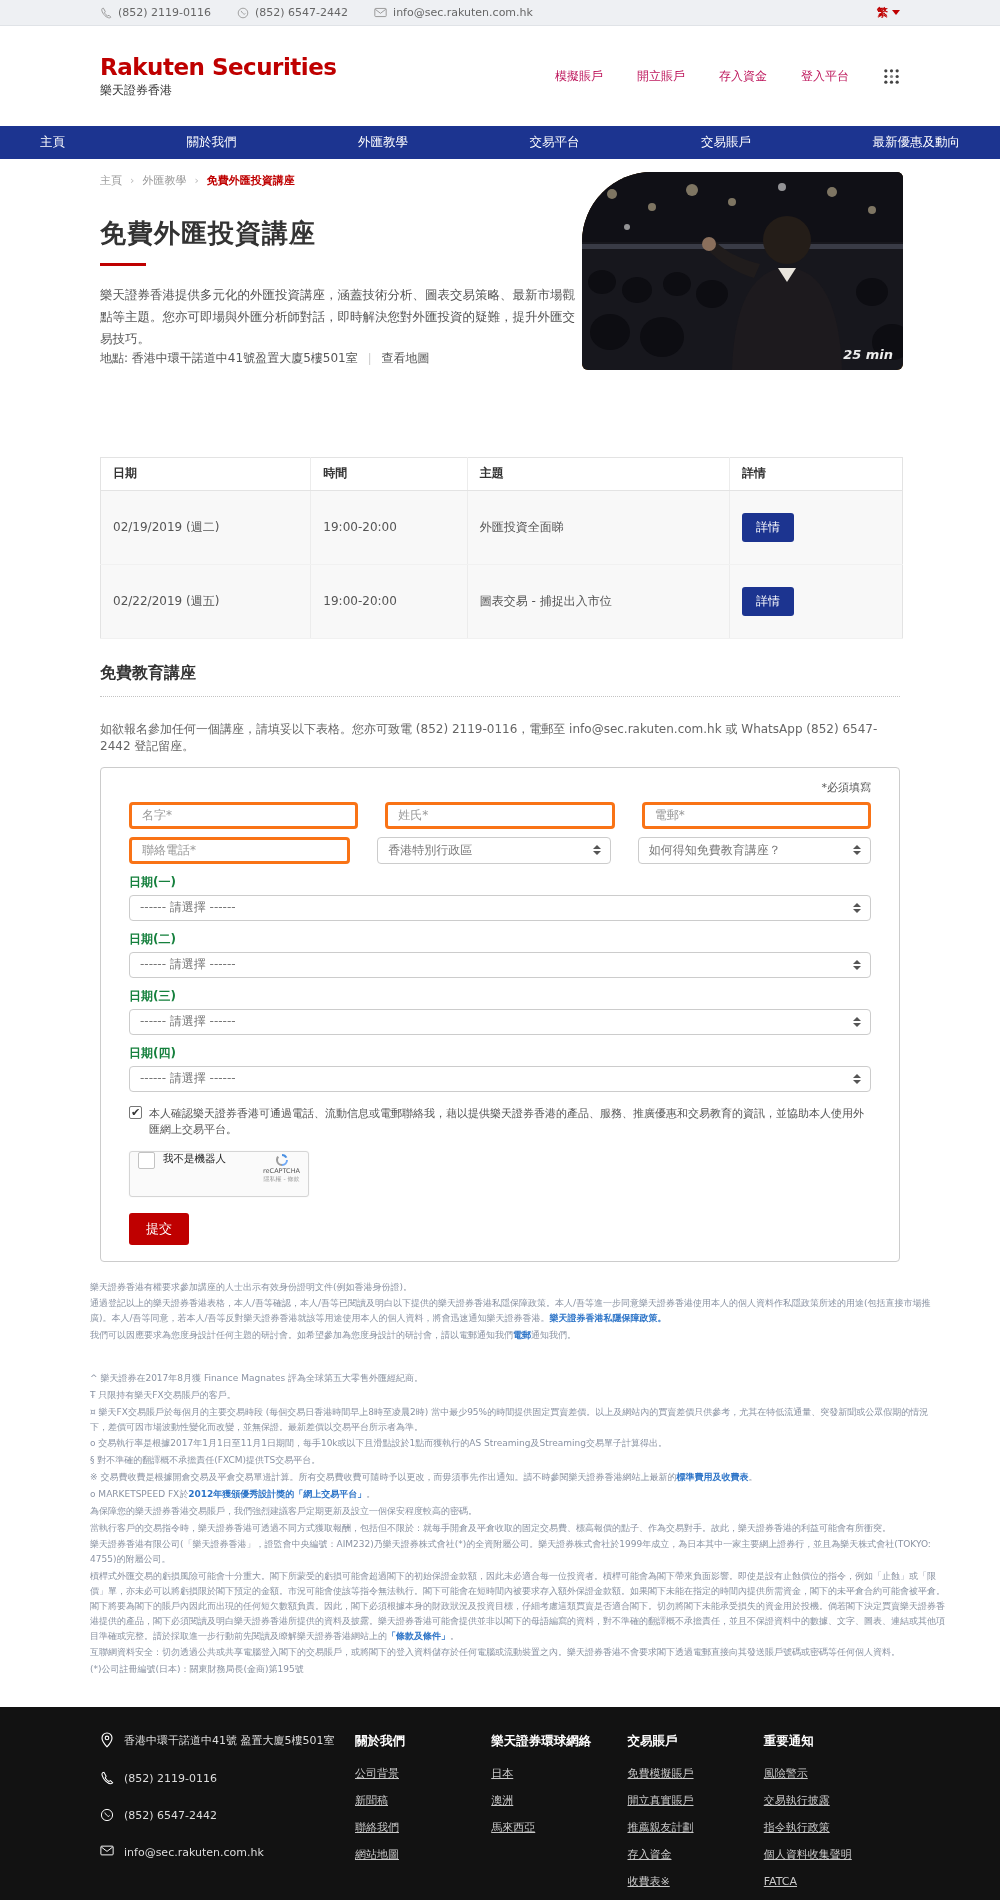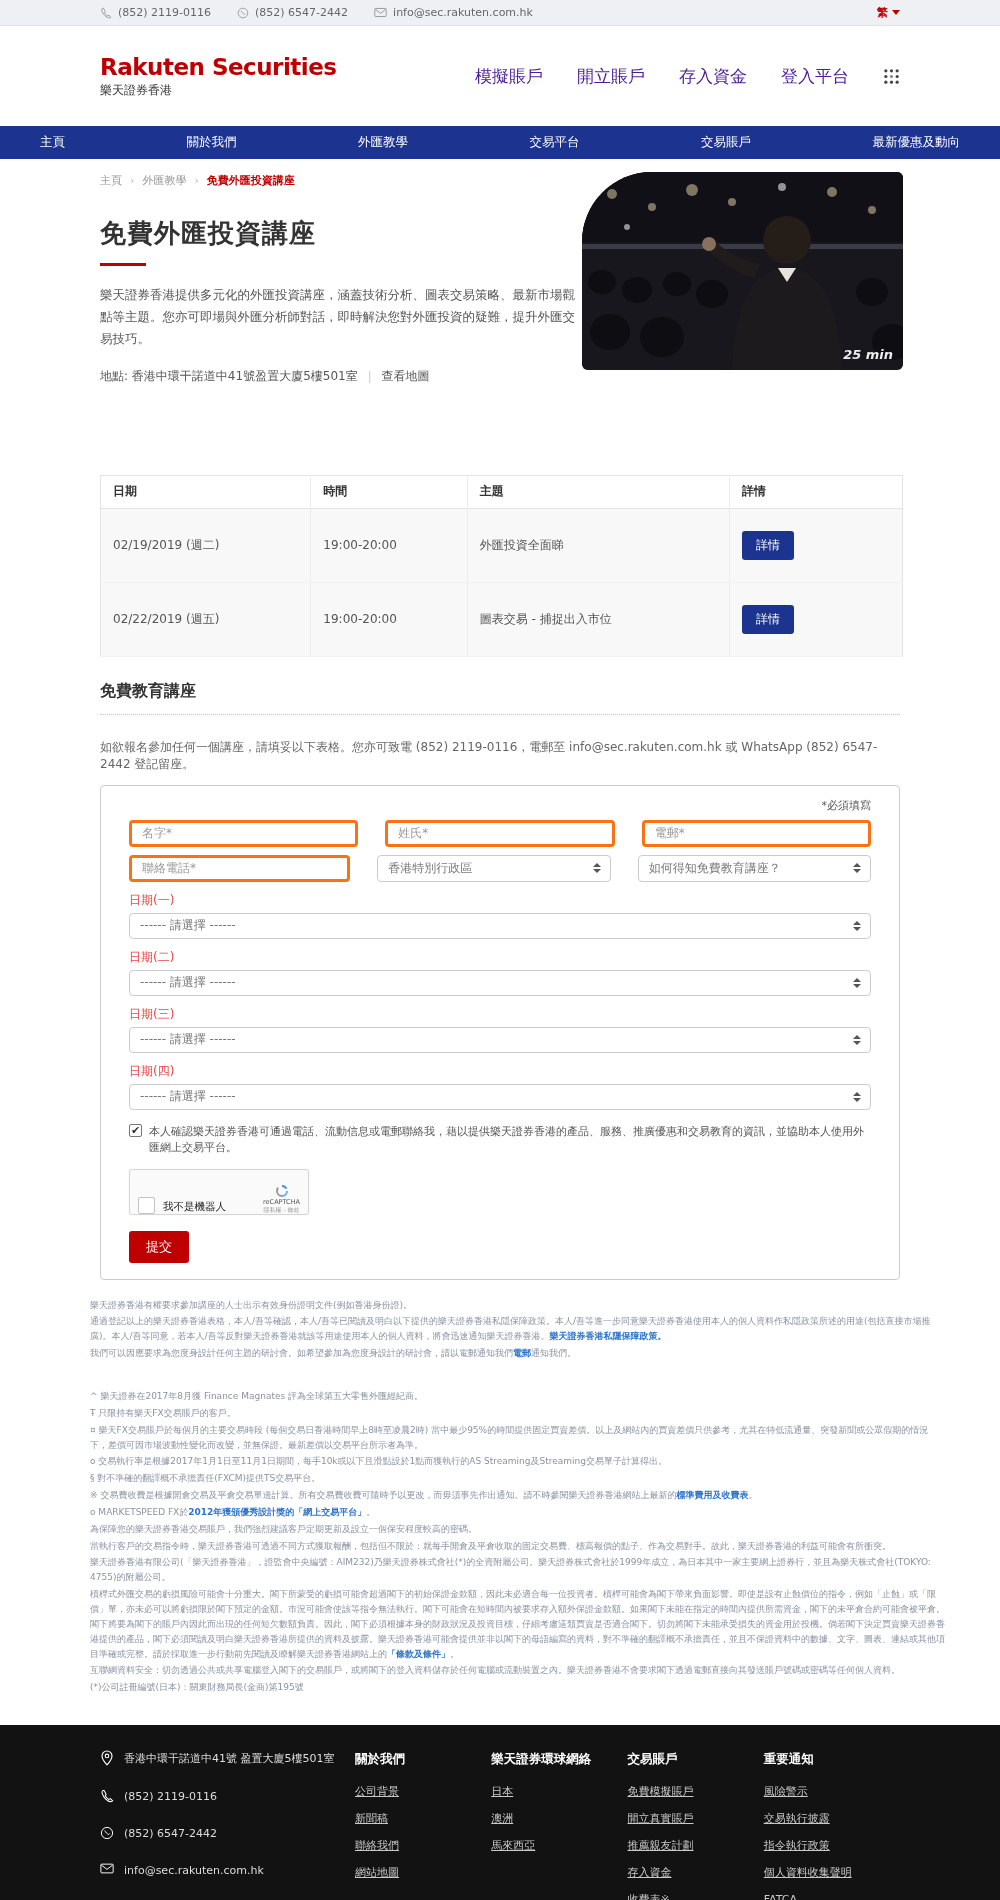--- a/index.html
+++ b/index.html
@@ -16,39 +16,39 @@
   .tb-lang{margin-left:auto;color:#bf0000;font-size:11px;font-weight:bold;display:flex;align-items:center;gap:4px;cursor:pointer}
   .tri-dn-red{width:0;height:0;border-left:4px solid transparent;border-right:4px solid transparent;border-top:5px solid #bf0000}
 
   
   .header{height:100px}
   .header .wrap{display:flex;align-items:center;height:100%}
   .logo-block{line-height:1.1}
   .logo-main{color:#bf0000;font-size:23px;font-weight:bold;letter-spacing:-.5px}
   .logo-sub{color:#333;font-size:12px;margin-top:4px}
   .hdr-links{margin-left:auto;display:flex;align-items:center;gap:34px}
-  .hdr-links a{color:#4c1d95;font-size:17px;text-decoration:none;cursor:pointer}
+  .hdr-links a{color:#be185d;font-size:12px;text-decoration:none;cursor:pointer}
   .grid-icon{display:block}
 
   
   .nav{background:#1c3490;height:33px}
   .nav ul{list-style:none;display:flex;justify-content:space-between;align-items:center;height:33px;padding:0 40px}
   .nav a{color:#fff;font-size:12.5px;text-decoration:none;cursor:pointer}
 
   
   .crumbs{margin-top:14px;font-size:11px;color:#999;display:flex;gap:8px;align-items:center}
   .crumbs a{color:#999;text-decoration:none}
   .crumbs .sep::after{content:"›";color:#bbb}
   .crumbs .cur{color:#bf0000;font-weight:bold}
 
   
   .title{margin-top:28px;font-size:26px;font-weight:bold;color:#333;letter-spacing:1px}
   .red-rule{width:46px;height:3px;background:#bf0000;margin-top:12px}
   .intro{margin-top:18px;width:480px;font-size:12.5px;color:#555;line-height:1.75}
-  .loc{margin-top:18px;font-size:12px;color:#555}
+  .loc{font-size:12px;color:#555}
   .loc .pipe{color:#bbb;margin:0 6px}
   .loc a{color:#555;text-decoration:none;cursor:pointer}
   .hero-photo{position:absolute;left:582px;top:172px;width:321px;height:198px;border-radius:70px 6px 6px 6px;overflow:hidden;background:#a16207}
   .hero-photo svg{display:block;width:100%;height:100%}
   .photo-cap{position:absolute;right:10px;bottom:8px;color:#fff;font-size:13px;font-style:italic;font-weight:bold;opacity:.92}
 
   
   .sem-table{margin-top:90px;width:803px;border-collapse:collapse;border:1px solid #e3e3e3}
   .sem-table th{font-size:12px;color:#333;text-align:left;font-weight:bold;height:33px;padding-left:12px;background:#fff;border-bottom:1px solid #e3e3e3;border-right:1px solid #ececec}
   .sem-table th:last-child,.sem-table td:last-child{border-right:none}
@@ -64,26 +64,26 @@
   .req-note{text-align:right;font-size:11px;color:#555;height:14px}
   .f-row{display:flex;gap:27px;margin-top:8px}
   .f-row > *{flex:1;height:27px}
   .inp{border:3px solid #f97316;border-radius:4px;padding:0 10px;font-size:12px;color:#333;width:100%;font-family:inherit}
   .inp::placeholder{color:#999}
   .sel{position:relative;display:flex;align-items:center;border:1px solid #ccc;border-radius:4px;padding:0 26px 0 10px;font-size:12px;color:#777;background:#fff;cursor:pointer}
   .sel .arrows{position:absolute;right:9px;top:50%;transform:translateY(-50%);display:flex;flex-direction:column;gap:2px}
   .tri-up{width:0;height:0;border-left:4px solid transparent;border-right:4px solid transparent;border-bottom:4px solid #555}
   .tri-dn{width:0;height:0;border-left:4px solid transparent;border-right:4px solid transparent;border-top:4px solid #555}
   .date-group{margin-top:10px}
-  .date-label{font-size:12px;font-weight:normal;color:#ef4444;margin-bottom:4px}
+  .date-label{font-size:12px;font-weight:bold;color:#15803d;margin-bottom:4px}
   .date-sel{height:26px}
   .consent{margin-top:14px;display:flex;align-items:flex-start;gap:7px;font-size:11px;color:#555;line-height:1.5}
   .chk{flex:0 0 auto;width:13px;height:13px;border:1px solid #777;border-radius:2px;background:#fff;position:relative;cursor:pointer}
   .chk::after{content:"✔";position:absolute;left:1px;top:-2px;font-size:11px;color:#333}
-  .recaptcha{margin-top:12px;width:180px;height:46px;border:1px solid #d5d5d5;border-radius:3px;background:#fafafa;display:flex;align-items:flex-end;padding:0 8px;gap:8px;box-shadow:0 0 2px rgba(0,0,0,.05)}
+  .recaptcha{margin-top:12px;width:180px;height:46px;border:1px solid #d5d5d5;border-radius:3px;background:#fafafa;display:flex;align-items:flex-start;padding:0 8px;gap:8px;box-shadow:0 0 2px rgba(0,0,0,.05)}
   .rc-box{width:17px;height:17px;background:#fff;border:1px solid #c3c3c3;border-radius:2px;cursor:pointer}
   .rc-label{font-size:10.5px;color:#222}
   .rc-logo{margin-left:auto;display:flex;flex-direction:column;align-items:center;line-height:1.2}
   .rc-brand{font-size:6.5px;color:#555}
   .rc-terms{font-size:6px;color:#999}
   .btn-submit{margin-top:16px;background:#bf0000;color:#fff;border:none;border-radius:3px;font-size:13px;padding:7px 17px;cursor:pointer}
 
   
   .dis{margin:18px 55px 0 90px;font-size:9px;color:#8a93a3;line-height:1.65}
   .dis p{margin-bottom:2px}

